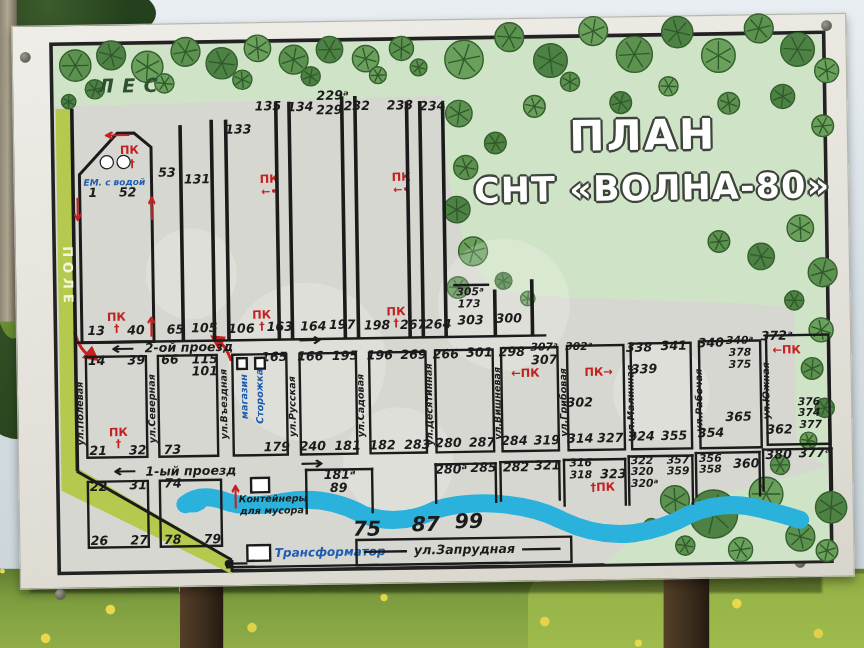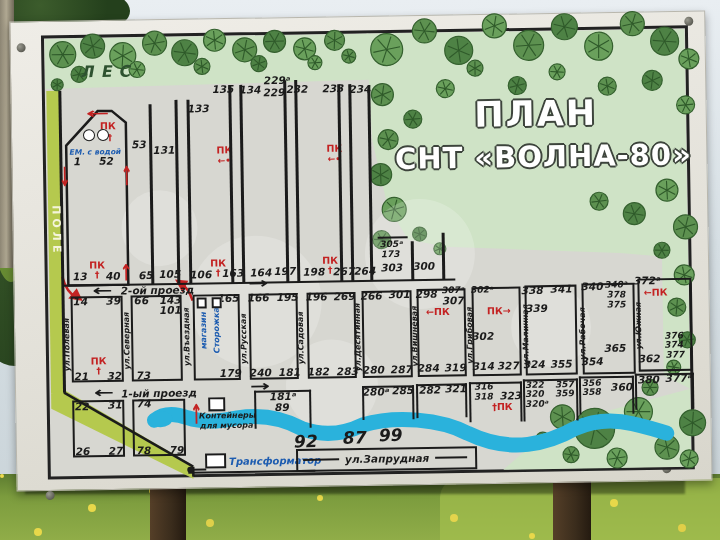--- a/index.html
+++ b/index.html
@@ -588,21 +588,21 @@
         <div class="t road" style="left: 157px; top: 287px;">2-ой проезд</div>
         <div class="t road" style="left: 157px; top: 390px;">1-ый проезд</div>
         <div class="t road" style="left: 384px; top: 459px;">ул.Запрудная</div>
         <div class="t n" style="left: 80px; top: 297px;">14</div>
         <div class="t n" style="left: 113px; top: 297px;">39</div>
         <div class="t red" style="left: 97px; top: 357px;">ПК</div>
         <div class="t reds" style="left: 97px; top: 367px;">†</div>
         <div class="t n" style="left: 80px; top: 372px;">21</div>
         <div class="t n" style="left: 113px; top: 372px;">32</div>
         <div class="t n" style="left: 141px; top: 297px;">66</div>
-        <div class="t n" style="left: 170px; top: 297px;">143</div>
+        <div class="t n" style="left: 170px; top: 297px;">115</div>
         <div class="t n" style="left: 170px; top: 307px;">101</div>
         <div class="t n" style="left: 142px; top: 372px;">73</div>
         <div class="t n" style="left: 228px; top: 296px;">165</div>
         <div class="t n" style="left: 229px; top: 371px;">179</div>
         <div class="t n" style="left: 258px; top: 296px;">166</div>
         <div class="t n" style="left: 287px; top: 296px;">195</div>
         <div class="t n" style="left: 259px; top: 371px;">240</div>
         <div class="t n" style="left: 288px; top: 371px;">181</div>
         <div class="t n" style="left: 316px; top: 296px;">196</div>
         <div class="t n" style="left: 344px; top: 296px;">269</div>
@@ -676,21 +676,21 @@
         <div class="t n9" style="left: 533px; top: 397px;">320</div>
         <div class="t n9" style="left: 535px; top: 407px;">320ᵃ</div>
         <div class="t n9" style="left: 563px; top: 388px;">357</div>
         <div class="t n9" style="left: 563px; top: 397px;">359</div>
         <div class="t n9" style="left: 590px; top: 387px;">356</div>
         <div class="t n9" style="left: 590px; top: 396px;">358</div>
         <div class="t n" style="left: 620px; top: 391px;">360</div>
         <div class="t n" style="left: 647px; top: 384px;">380</div>
         <div class="t n" style="left: 677px; top: 383px;">377ᵃ</div>
         <div class="t blue" style="left: 272px; top: 460px;">Трансформатор</div>
-        <div class="t wnum" style="left: 303px; top: 441px;">92</div>
+        <div class="t wnum" style="left: 303px; top: 441px;">75</div>
         <div class="t wnum" style="left: 352px; top: 438px;">87</div>
         <div class="t wnum" style="left: 388px; top: 436px;">99</div>
         <div class="box" style="left: 70px; top: 292px; width: 52px; height: 86px;"></div>
         <div class="box" style="left: 130px; top: 292px; width: 51px; height: 86px;"></div>
         <div class="box" style="left: 192px; top: 292px; width: 47px; height: 86px;"></div>
         <div class="box" style="left: 248px; top: 292px; width: 49px; height: 86px;"></div>
         <div class="box" style="left: 306px; top: 292px; width: 49px; height: 86px;"></div>
         <div class="box" style="left: 361px; top: 291px; width: 50px; height: 87px;"></div>
         <div class="box" style="left: 416px; top: 290px; width: 49px; height: 88px;"></div>
         <div class="box" style="left: 471px; top: 289px; width: 49px; height: 89px;"></div>

